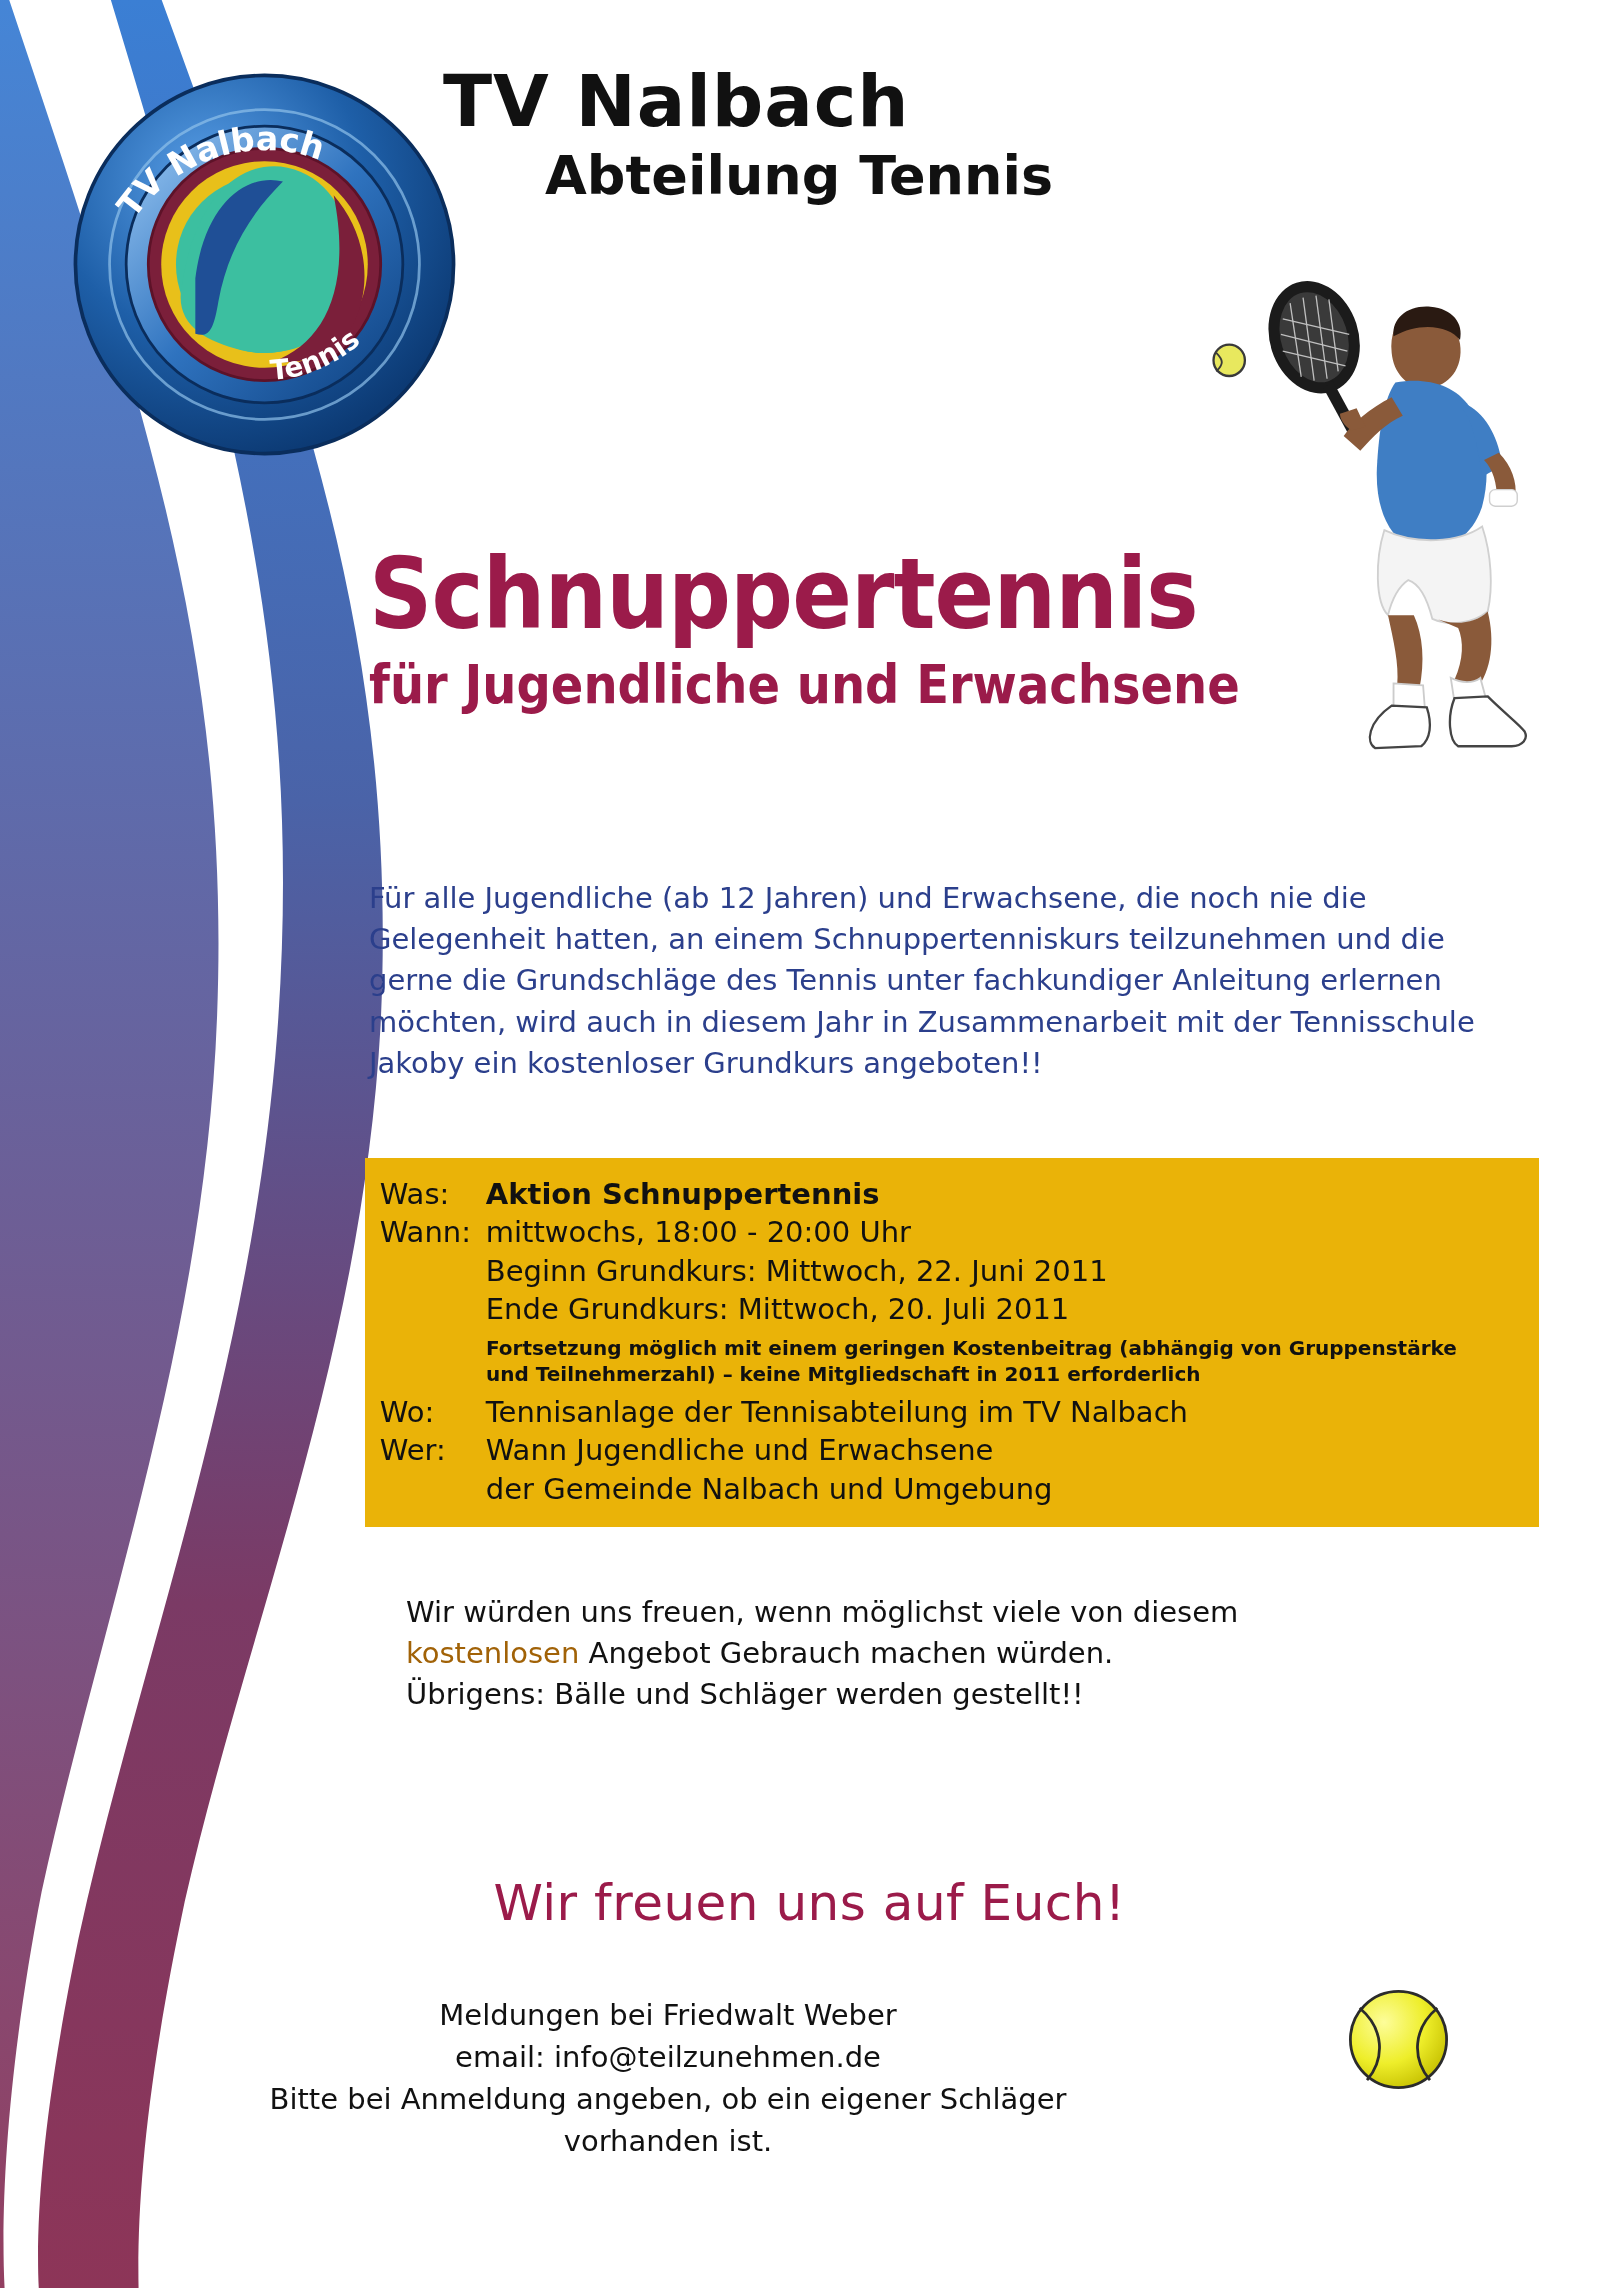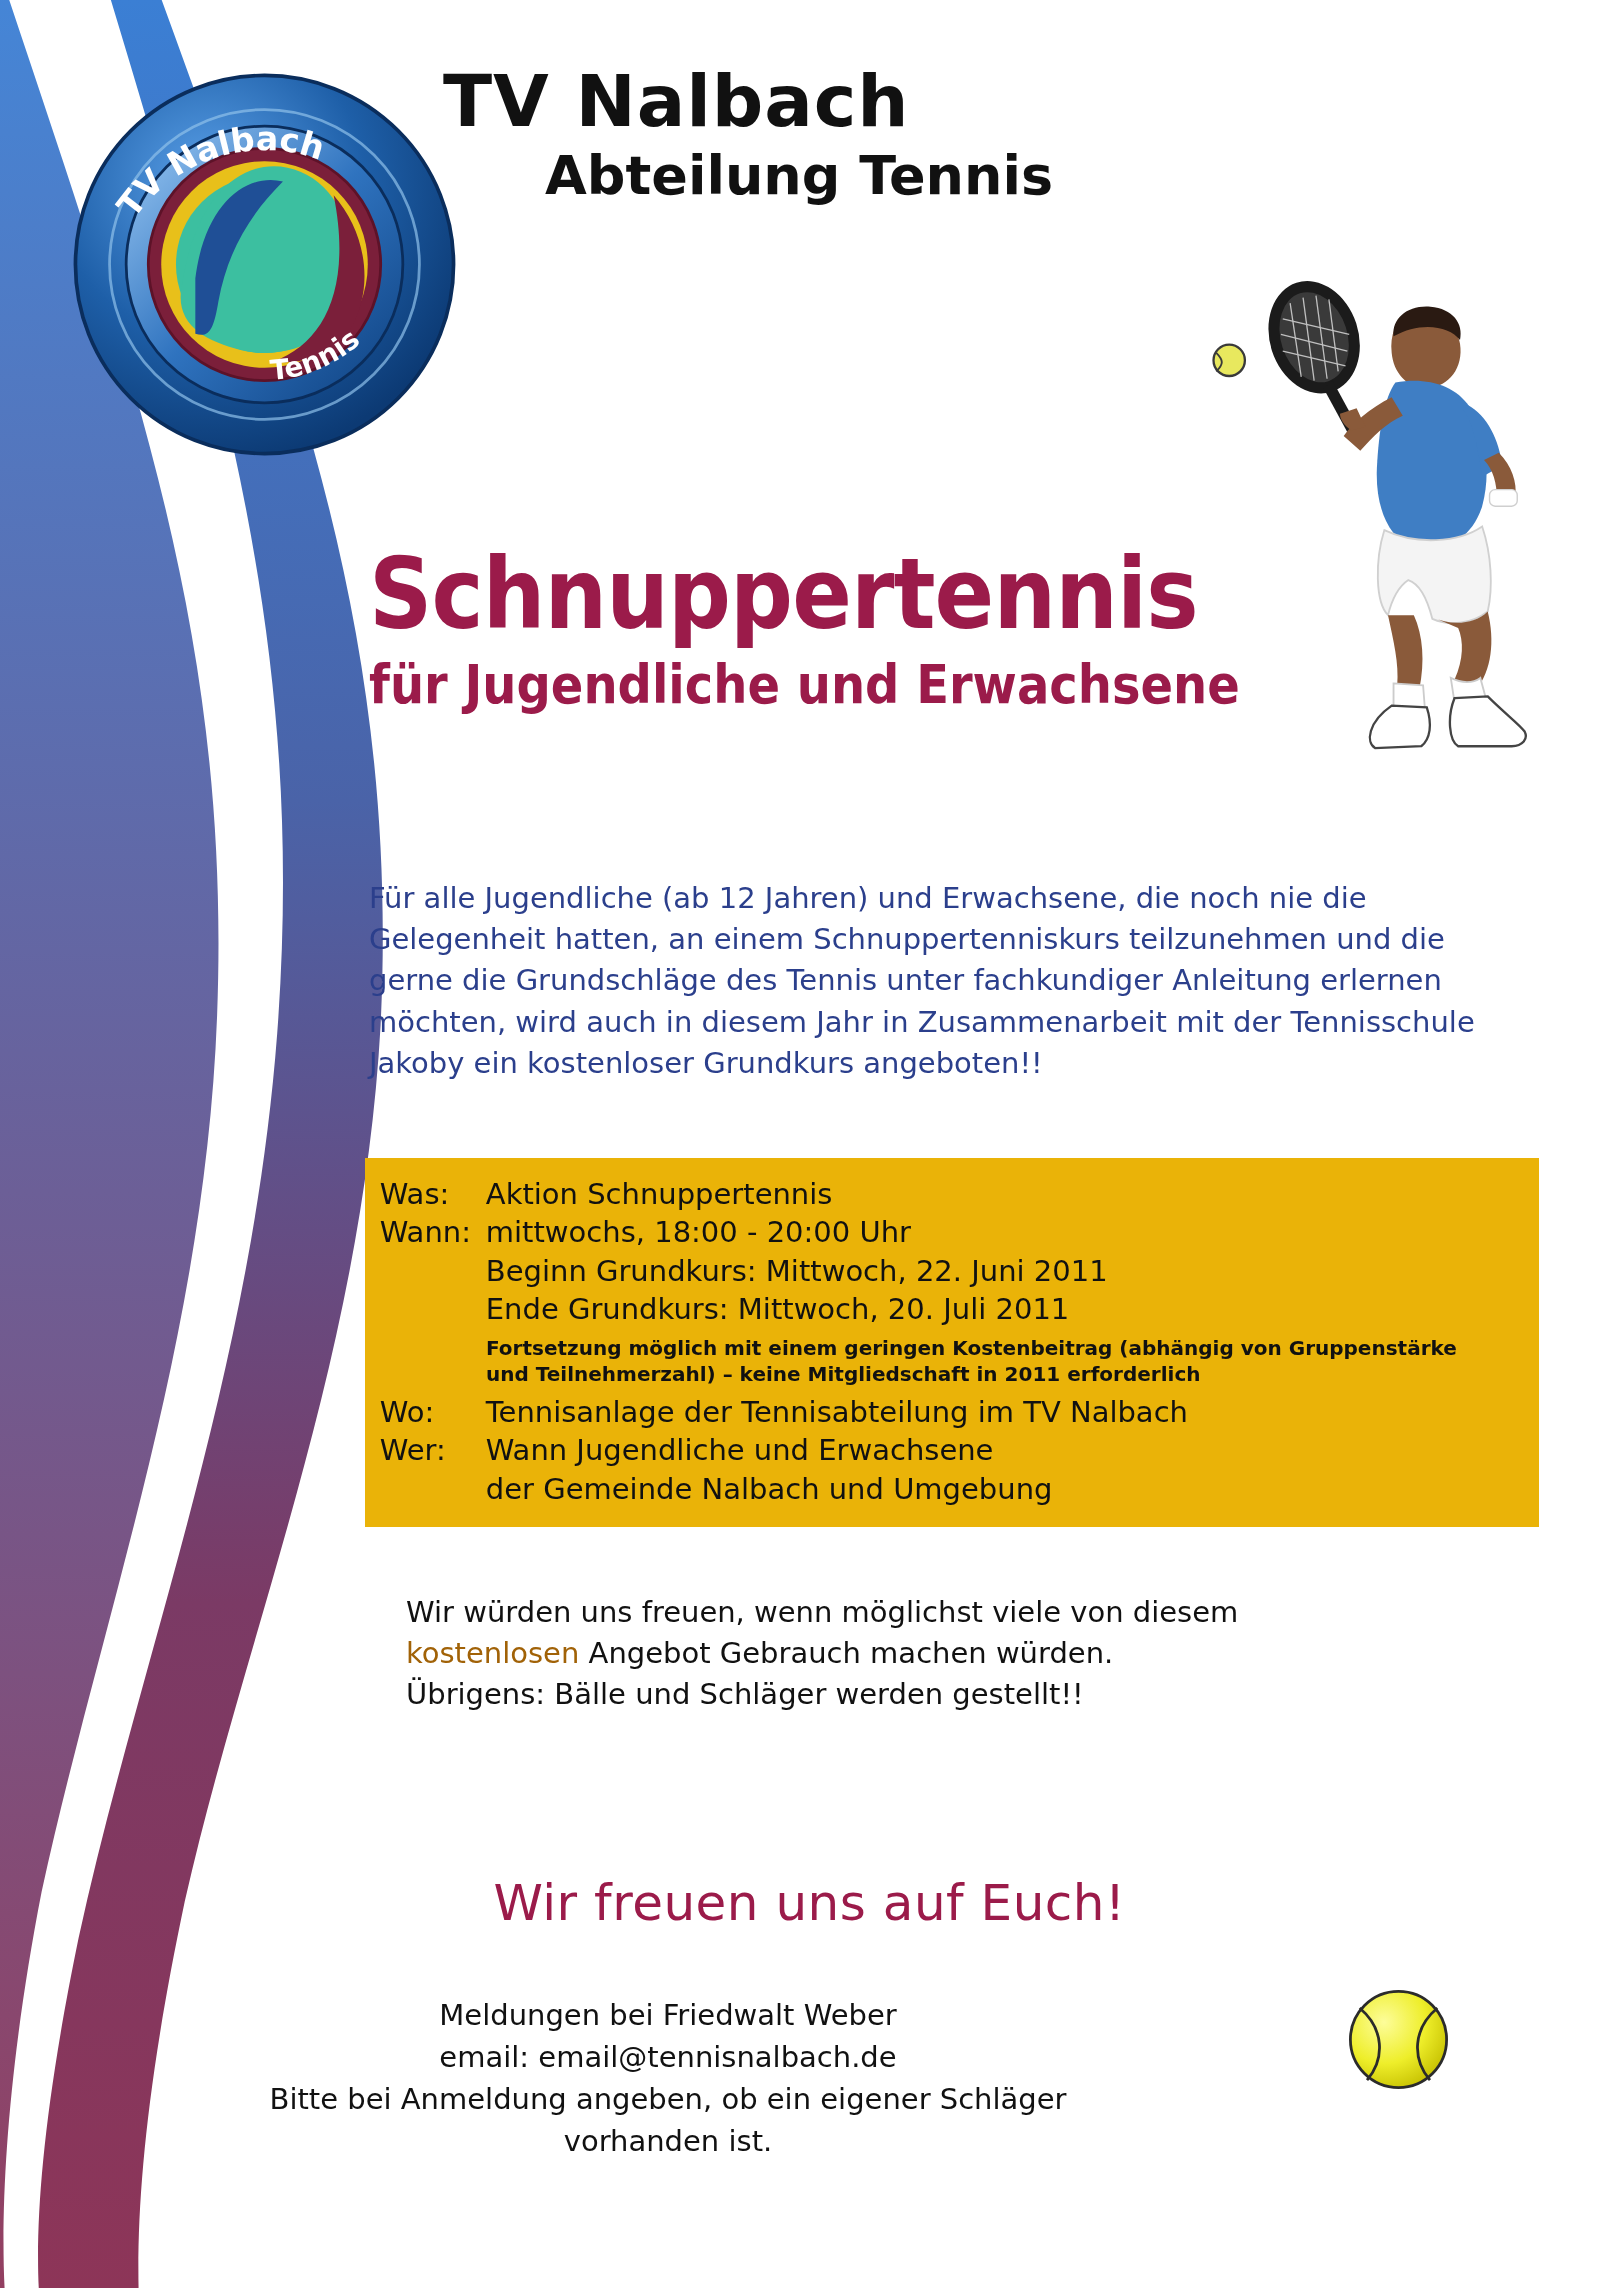--- a/index.html
+++ b/index.html
@@ -135,21 +135,21 @@
     font-size: 29px;
     color: #111;
     line-height: 1.33;
   }
   .info-value {
     font-size: 29px;
     color: #111;
     line-height: 1.33;
   }
   .info-value.bold {
-    font-weight: normal;
+    font-weight: bold;
   }
   .info-note {
     margin: 7.4px 0 5.5px 121px;
     padding-right: 37px;
     font-size: 20px;
     font-weight: bold;
     color: #111;
     line-height: 1.28;
   }
 
@@ -366,19 +366,19 @@
         <stop offset="100%" stop-color="#c9c404"></stop>
       </radialGradient>
     </defs>
     <circle cx="60" cy="60" r="52" fill="url(#ballGrad)" stroke="#2b2b2b" stroke-width="3"></circle>
     <path d="M 18,26 C 44,48 46,80 26,104" fill="none" stroke="#2b2b2b" stroke-width="3"></path>
     <path d="M 102,26 C 76,48 74,80 94,104" fill="none" stroke="#2b2b2b" stroke-width="3"></path>
   </svg>
 
   <div class="contact">
     <div>Meldungen bei Friedwalt Weber</div>
-    <div>email: email@tennisnalbach.de</div>
+    <div>email: info@teilzunehmen.de</div>
     <div>Bitte bei Anmeldung angeben, ob ein eigener Schläger</div>
     <div>vorhanden ist.</div>
   </div>
 
 </div>
 
 
 </body></html>

